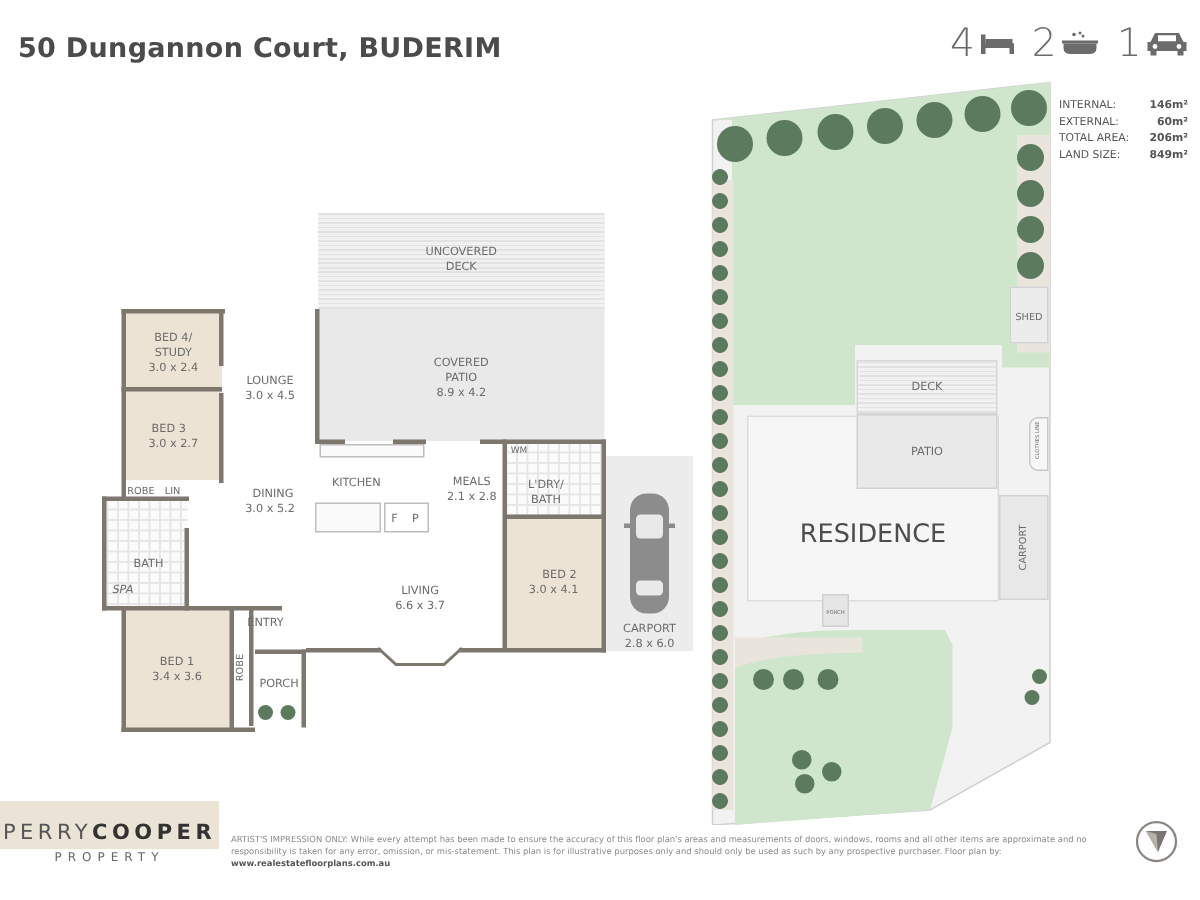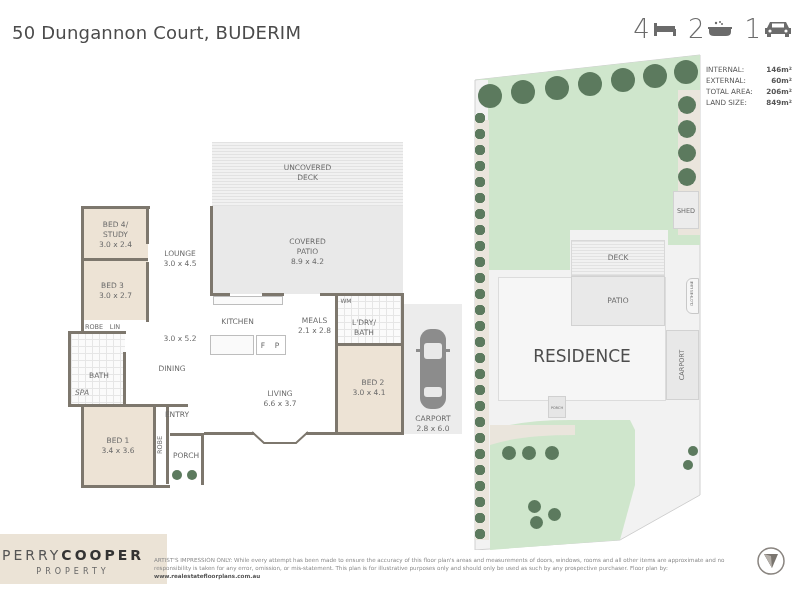--- a/index.html
+++ b/index.html
@@ -1,31 +1,31 @@
 <!DOCTYPE html>
 <html><head>
 <meta charset="utf-8">
 <style>
   html, body { margin: 0; padding: 0; }
   body { width: 800px; height: 600px; background: #ffffff; position: relative; overflow: hidden; font-family: "DejaVu Sans", sans-serif; color: #5a5a5a; }
   .abs { position: absolute; }
-  .title { left: 12px; top: 22px; font-size: 18px; color: #4b4b4b; letter-spacing: 0.2px; }
+  .title { left: 12px; top: 22px; font-size: 18px; color: #4b4b4b; letter-spacing: 0.2px; font-weight: bold; }
   .lbl { position: absolute; font-size: 7.5px; color: #6b6b6b; text-align: center; line-height: 10px; white-space: pre-line; }
   .room { position: absolute; box-sizing: border-box; }
   .wall { position: absolute; background: #7d776d; }
   .bed { background: #ede3d5; }
   .tile { background-color: #fbfbfb; background-image: linear-gradient(#e6e6e6 1px, transparent 1px), linear-gradient(90deg, #e6e6e6 1px, transparent 1px); background-size: 7px 7px; }
   .deckfill { background-color: #ececec; background-image: repeating-linear-gradient(0deg, #e2e2e2 0 1px, #f1f1f1 1px 3px); }
   .patio { background: #e9e9e9; }
   .stats { right: 8px; top: 48px; width: 86px; font-size: 7.2px; color: #555; margin-top: 16px; }
   .stats .row { display: flex; justify-content: space-between; line-height: 11px; }
   .stats .v { font-weight: bold; }
   .counts { right: 8px; top: 16px; display: flex; align-items: center; gap: 3px; font-size: 26px; color: #6b6b6b; font-weight: 300; }
   .counts .num { line-height: 26px; }
-  .logo { left: 0; top: 534px; width: 146px; height: 50px; background: #ebe3d6; padding-left: 21px; }
+  .logo { left: 0; top: 534px; width: 146px; height: 32px; background: #ebe3d6; }
   .logo .l1 { position: absolute; left: 0; top: 13px; width: 146px; text-align: center; font-size: 14px; letter-spacing: 3px; color: #555; }
   .logo .l1 b { color: #333; letter-spacing: 3px; }
   .logo .l2 { position: absolute; left: 0; top: 33px; width: 146px; text-align: center; font-size: 8px; letter-spacing: 4px; color: #666; }
   .disclaimer { left: 154px; top: 556px; width: 580px; font-size: 5.6px; line-height: 8px; color: #8a8a8a; }
   .disclaimer b { color: #555; }
 </style>
 </head>
 <body>
 
 <div class="abs title">50 Dungannon Court, BUDERIM</div>
@@ -141,21 +141,21 @@
 
   <div class="lbl" style="left:83px;top:220px;width:65px;">BED 4/
 STUDY</div>
   <div class="lbl" style="left:83px;top:240px;width:65px;">3.0 x 2.4</div>
   <div class="lbl" style="left:150px;top:249px;width:60px;">LOUNGE</div>
   <div class="lbl" style="left:150px;top:259px;width:60px;">3.0 x 4.5</div>
   <div class="lbl" style="left:80px;top:281px;width:65px;">BED 3</div>
   <div class="lbl" style="left:83px;top:291px;width:65px;">3.0 x 2.7</div>
   <div class="lbl" style="left:83px;top:322px;width:22px;font-size:6.5px;">ROBE</div>
   <div class="lbl" style="left:106px;top:322px;width:18px;font-size:6.5px;">LIN</div>
-  <div class="lbl" style="left:142px;top:324px;width:60px;margin-top:40px;">DINING</div>
+  <div class="lbl" style="left:152px;top:324px;width:60px;">DINING</div>
   <div class="lbl" style="left:150px;top:334px;width:60px;">3.0 x 5.2</div>
   <div class="lbl" style="left:215px;top:317px;width:45px;">KITCHEN</div>
   <div class="lbl" style="left:258px;top:341px;width:10px;">F</div>
   <div class="lbl" style="left:272px;top:341px;width:10px;">P</div>
   <div class="lbl" style="left:292px;top:316px;width:45px;">MEALS</div>
   <div class="lbl" style="left:292px;top:326px;width:45px;">2.1 x 2.8</div>
   <div class="lbl" style="left:338px;top:296px;width:16px;font-size:6px;">WM</div>
   <div class="lbl" style="left:340px;top:318px;width:48px;">L'DRY/
 BATH</div>
   <div class="lbl" style="left:84px;top:371px;width:30px;">BATH</div>

